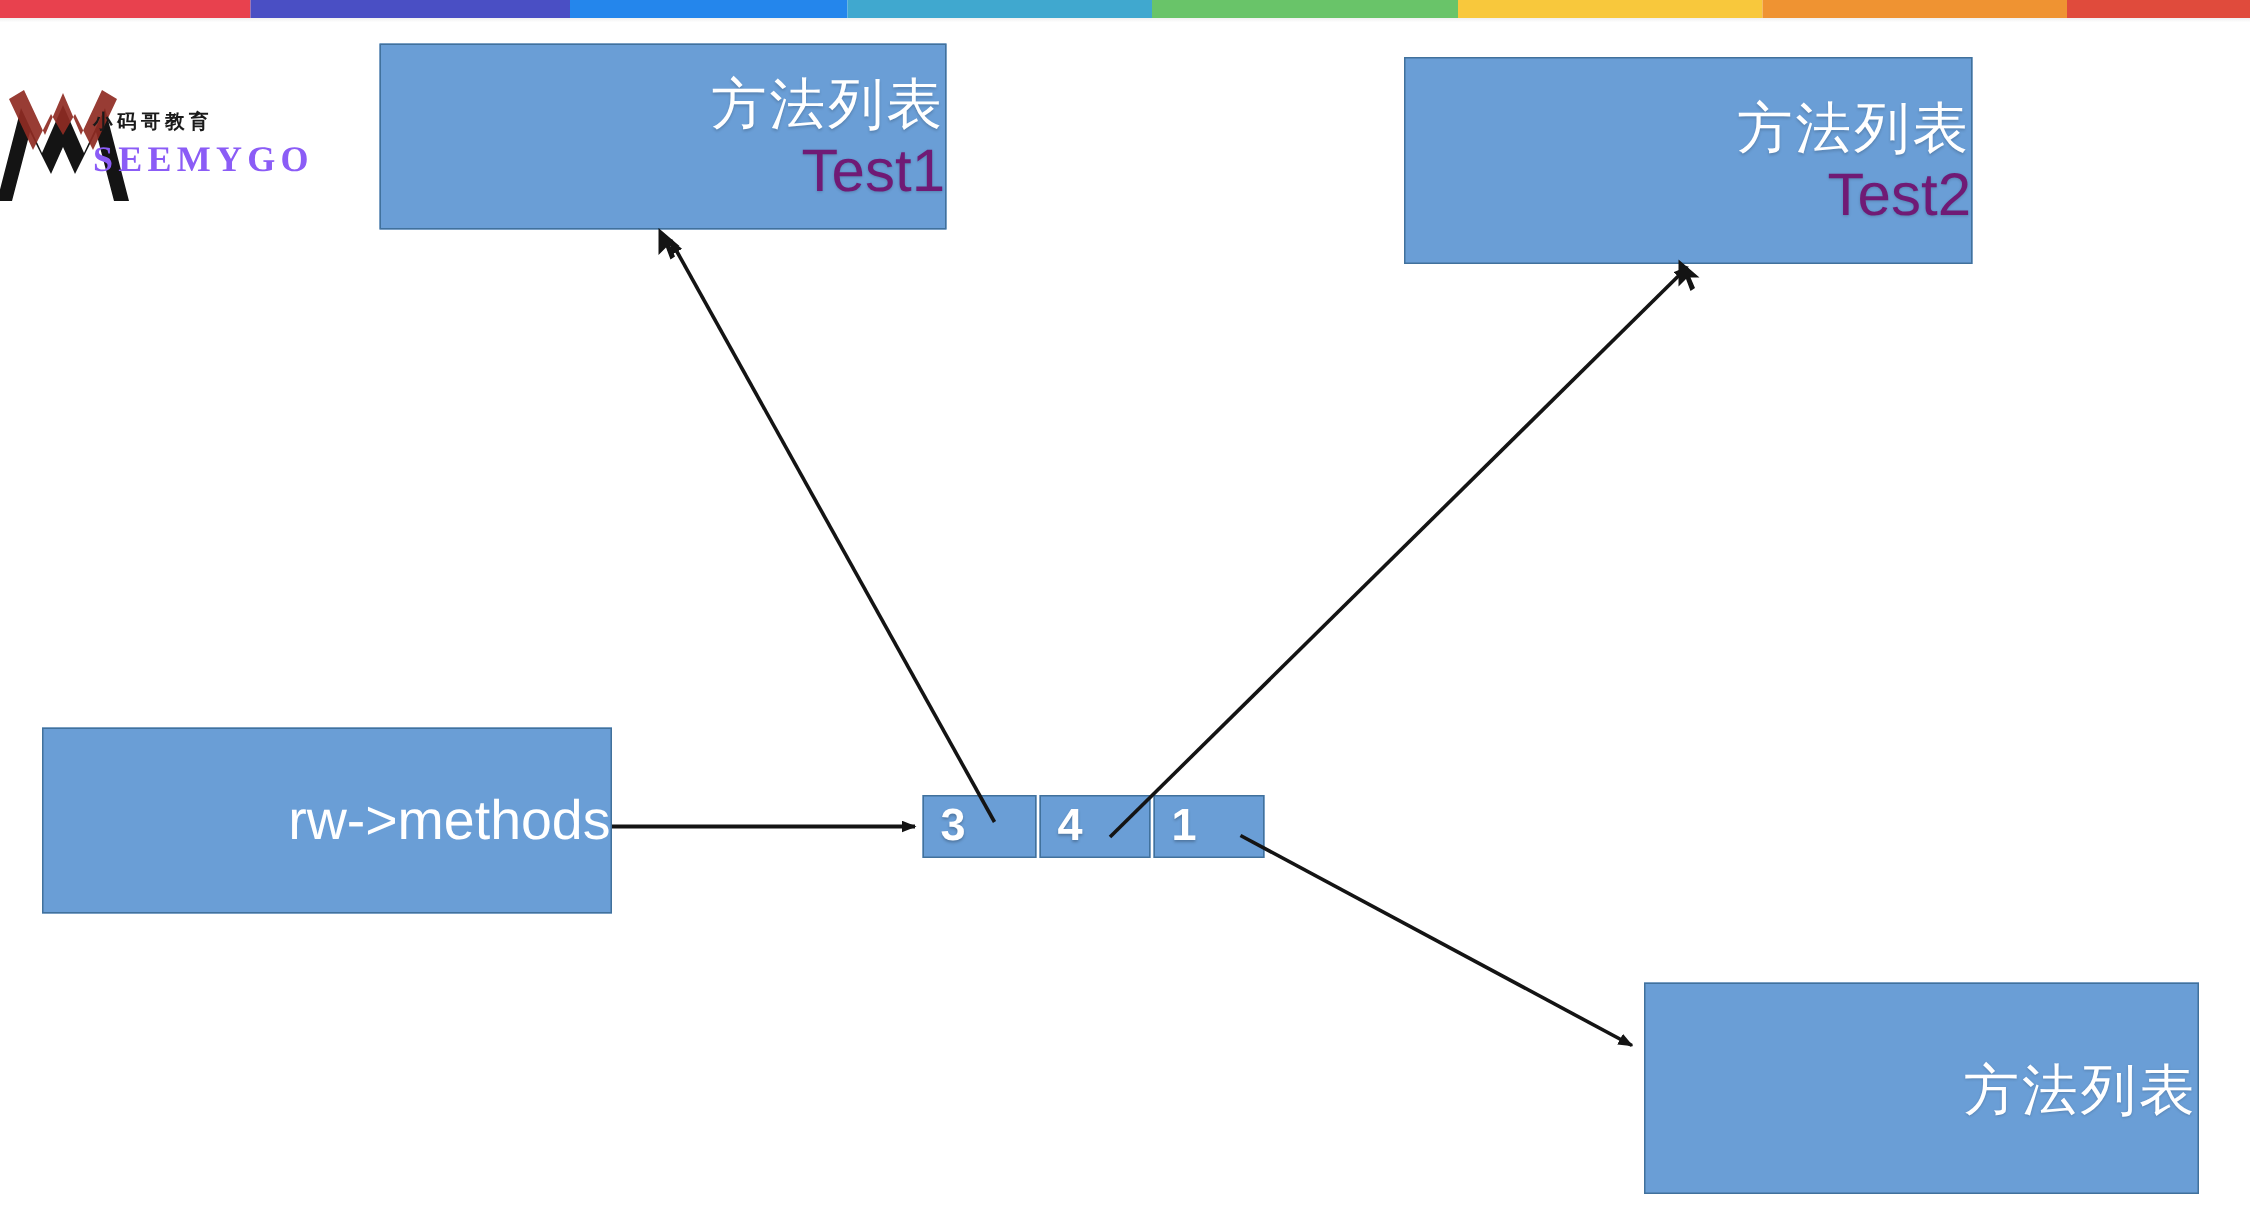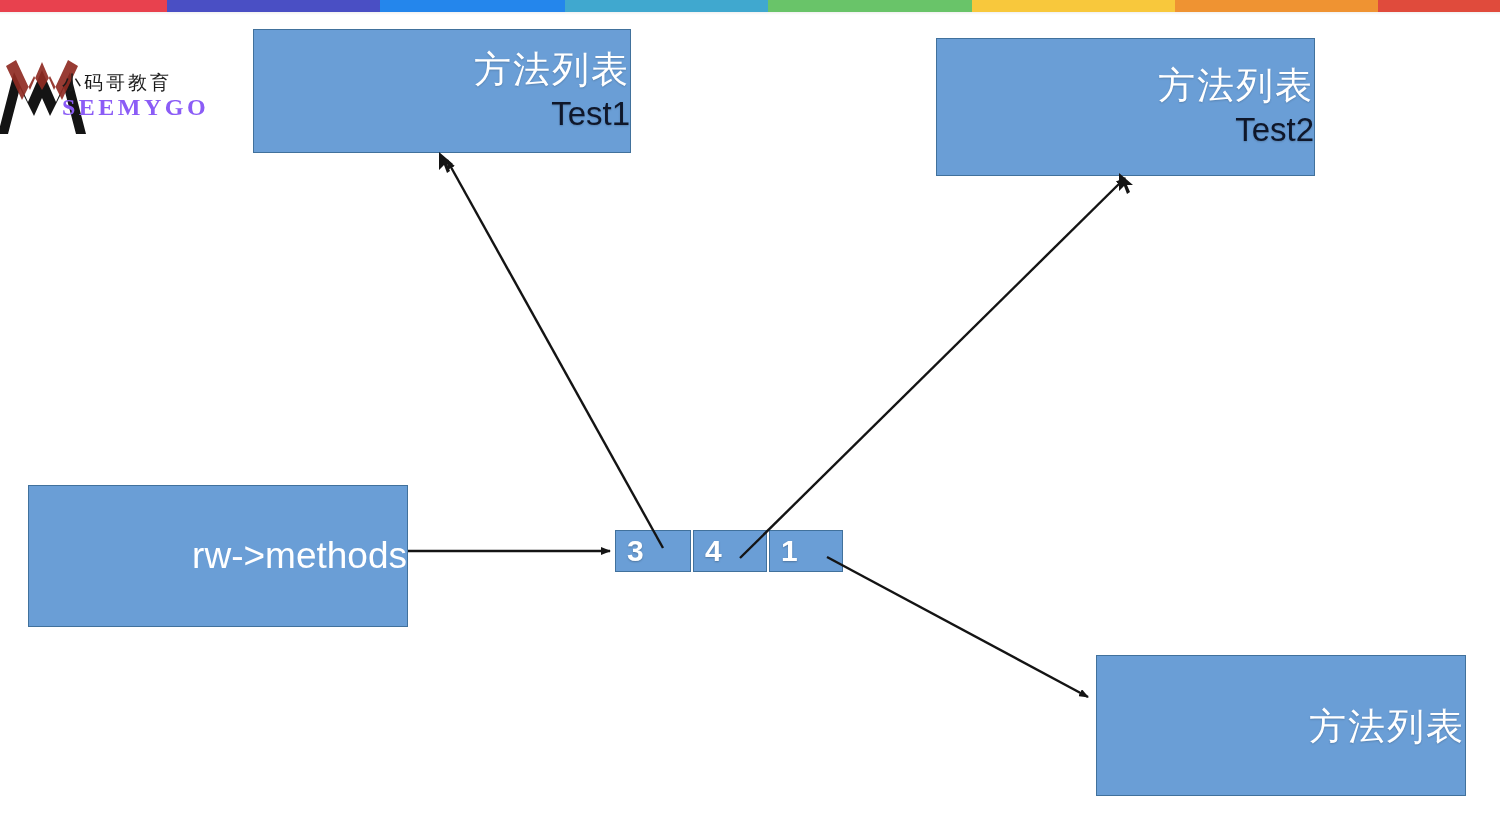--- a/index.html
+++ b/index.html
@@ -48,22 +48,22 @@
     width: 100px; height: 88px;
   }
   #logo .logo-text {
     position: absolute;
     left: 62px;
     top: 22px;
     width: 150px;
   }
   #logo .cn {
     font-family: "DejaVu Sans", sans-serif;
-    font-size: 19px;
-    font-weight: normal;
+    font-size: 13px;
+    font-weight: bold;
     letter-spacing: 3px;
     color: #1a1a1a;
     line-height: 24px;
     white-space: nowrap;
   }
   #logo .en {
     font-family: "Liberation Serif", serif;
     font-size: 24px;
     font-weight: bold;
     letter-spacing: 3.5px;
@@ -88,37 +88,37 @@
     font-family: "DejaVu Sans", sans-serif;
     font-size: 37px;
     line-height: 46px;
     letter-spacing: 2px;
     color: #ffffff;
     text-shadow: 0 1px 2px rgba(0,0,0,0.18);
     white-space: nowrap;
   }
   .box .line-en {
     font-family: "Liberation Sans", sans-serif;
-    font-size: 33px;
+    font-size: 40px;
     line-height: 42px;
-    color: #0f172a;
+    color: #701a75;
     text-shadow: 0 1px 2px rgba(0,0,0,0.18);
     white-space: nowrap;
   }
   .box .line-code {
     font-family: "Liberation Sans", sans-serif;
     font-size: 37px;
     line-height: 44px;
     color: #ffffff;
     white-space: nowrap;
   }
 
   #box-test1 { left: 253px; top: 29px;  width: 378px; height: 124px; }
   #box-test2 { left: 936px; top: 38px;  width: 379px; height: 138px; }
-  #box-methods { left: 28px; top: 485px; width: 380px; height: 142px; }
+  #box-methods { left: 28px; top: 485px; width: 380px; height: 124px; }
   #box-bottom { left: 1096px; top: 655px; width: 370px; height: 141px;
                 justify-content: flex-start; padding-top: 48px; }
 
   
   #cells {
     position: absolute;
     left: 615px;
     top: 530px;
     height: 42px;
     display: flex;

